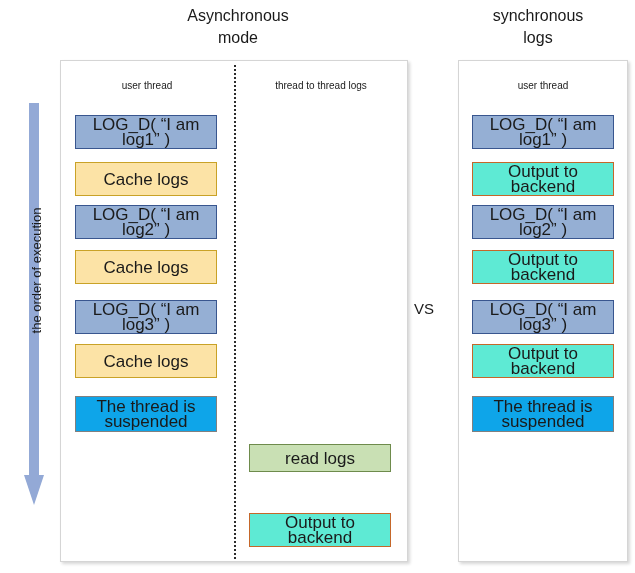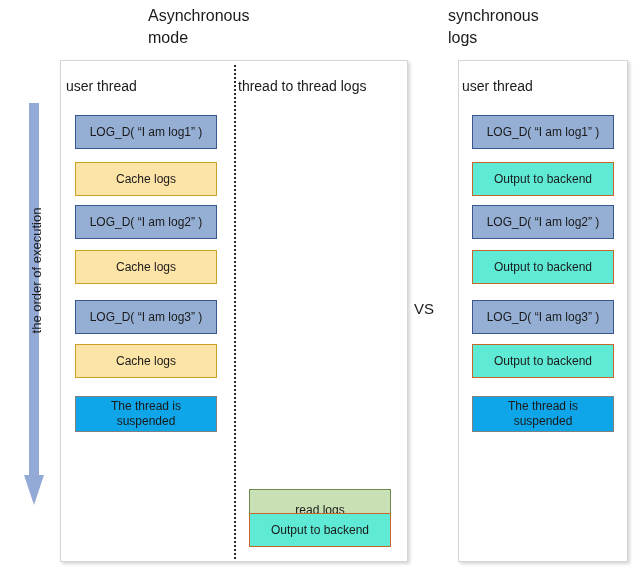--- a/index.html
+++ b/index.html
@@ -12,21 +12,21 @@
     background: #ffffff;
     font-family: "Liberation Sans", sans-serif;
     color: #1a1a1a;
     position: relative;
     overflow: hidden;
   }
 
   
   .mode-title {
     position: absolute;
-    text-align: left;
+    text-align: center;
     font-size: 16px;
     line-height: 22px;
     color: #1a1a1a;
     white-space: pre-line;
   }
   #async-mode-title { left: 148px; top: 5px; width: 180px; }
   #sync-mode-title  { left: 448px; top: 5px; width: 180px; }
 
   
   .panel {
@@ -44,40 +44,41 @@
     position: absolute;
     left: 173px;
     top: 4px;
     width: 0;
     height: 494px;
     border-left: 2px dotted #2b2b2b;
   }
 
   .col-head {
     position: absolute;
-    font-size: 14px;
+    text-align: center;
+    font-size: 10px;
     line-height: 18px;
     color: #1a1a1a;
     top: 77px;
   }
   #async-user-thread-head   { left: 66px;  width: 162px; }
   #async-output-thread-head { left: 238px; width: 166px; }
   #sync-user-thread-head    { left: 462px; width: 162px; }
 
   
   .step-box {
     position: absolute;
     box-sizing: border-box;
     border-width: 1px;
     border-style: solid;
     display: flex;
     align-items: center;
     justify-content: center;
     text-align: center;
-    font-size: 12px;
+    font-size: 17px;
     line-height: 15px;
     color: #1a1a1a;
     white-space: pre-line;
     padding: 2px 4px;
   }
   .box-blue   { background: #95afd4; border-color: #39568f; }
   .box-yellow { background: #fce3a6; border-color: #c9a227; }
   .box-orange { background: #5eead4; border-color: #c5672a; }
   .box-green  { background: #c9e0b4; border-color: #6e8b4c; }
   .box-gray   { background: #0ea5e9; border-color: #808080; }
@@ -147,21 +148,21 @@
     <div class="step-box box-blue col-user-async" style="top: 115px; height: 34px;"><span>LOG_D( “I am log1” )</span></div>
     <div class="step-box box-yellow col-user-async" style="top: 162px; height: 34px;"><span>Cache logs</span></div>
     <div class="step-box box-blue col-user-async" style="top: 205px; height: 34px;"><span>LOG_D( “I am log2” )</span></div>
     <div class="step-box box-yellow col-user-async" style="top: 250px; height: 34px;"><span>Cache logs</span></div>
     <div class="step-box box-blue col-user-async" style="top: 300px; height: 34px;"><span>LOG_D( “I am log3” )</span></div>
     <div class="step-box box-yellow col-user-async" style="top: 344px; height: 34px;"><span>Cache logs</span></div>
     <div class="step-box box-gray col-user-async" style="top: 396px; height: 36px;"><span>The thread is
 suspended</span></div>
   </div>
 <div id="async-output-thread-steps">
-    <div class="step-box box-green col-output-async" style="top: 489px; height: 42px;"><span>read logs</span></div>
+    <div class="step-box box-green col-output-async" style="top: 444px; height: 28px;"><span>read logs</span></div>
     <div class="step-box box-orange col-output-async" style="top: 513px; height: 34px;"><span>Output to backend</span></div>
   </div>
 
 <div id="vs-label">VS</div>
 
 <div class="panel" id="sync-panel"></div>
 
 <div class="col-head" id="sync-user-thread-head">user thread</div>
 
 <div id="sync-user-thread-steps">

